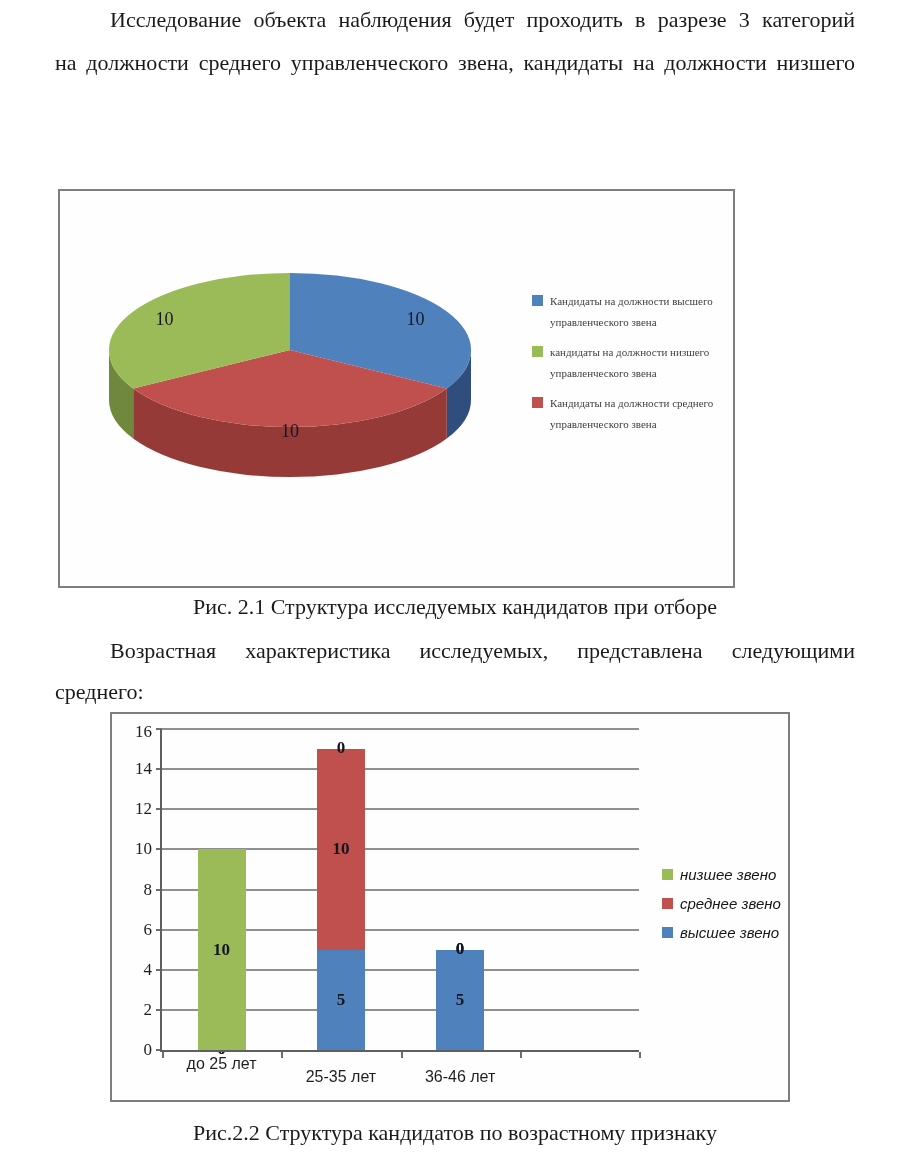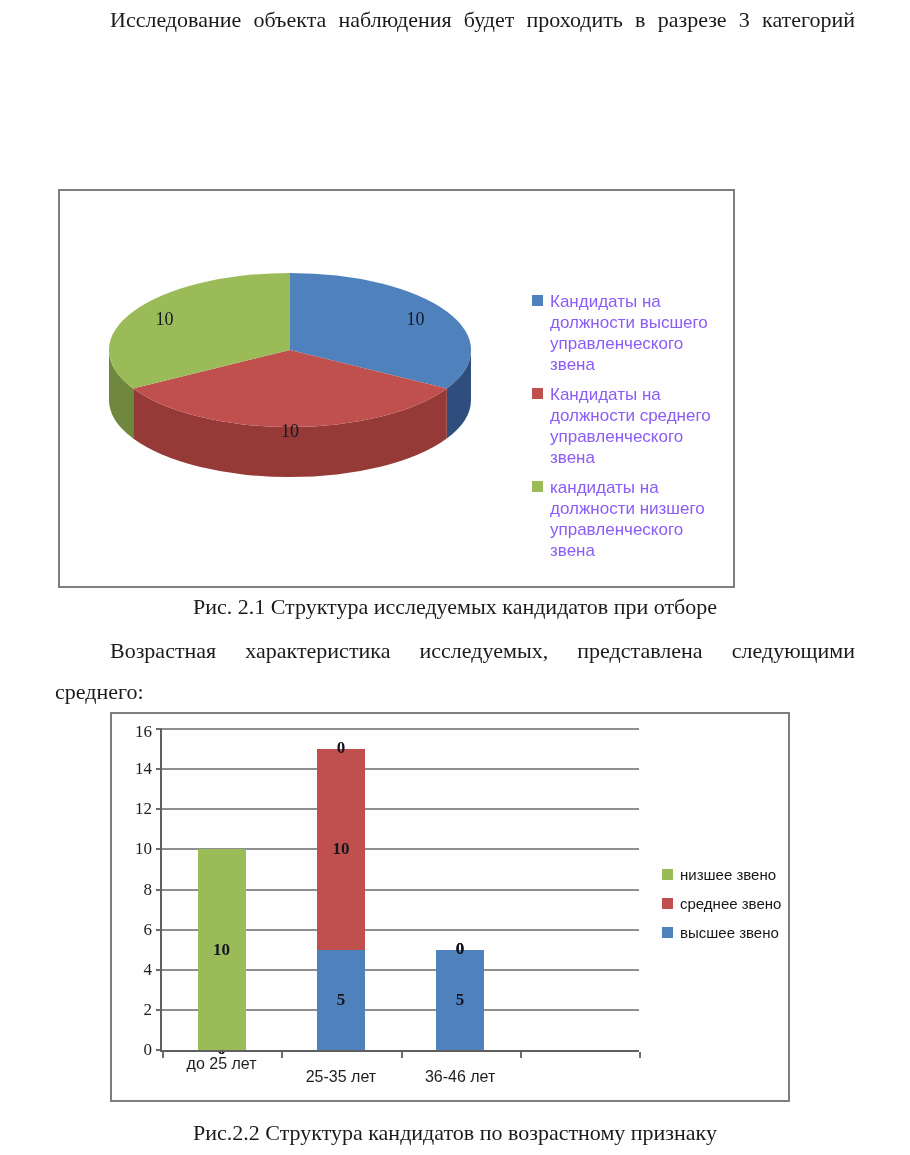--- a/index.html
+++ b/index.html
@@ -15,65 +15,66 @@
   .figure-box{
     position:absolute;border:2px solid #7e7e7e;background:#fefefe;box-sizing:border-box;
   }
   #pie-svg{position:absolute;left:0;top:0;}
   .pie-label{font-family:"Liberation Serif","DejaVu Serif",serif;font-size:18px;fill:#141824;}
   .lg{position:absolute;display:flex;flex-direction:column;}
   #pie-legend{left:472px;top:100px;width:190px;row-gap:9px;}
   #bar-legend{left:550px;top:152px;row-gap:12px;}
   .lg-entry{display:flex;column-gap:7px;}
   .lg-sq{width:11px;height:11px;display:inline-block;flex:none;margin-top:4px;}
-  .lg-txt{font-family:Liberation Sans, sans-serif;font-size:17px;line-height:21px;color:#8b5cf6;}
-  .lg-entry2{display:flex;column-gap:7px;align-items:center;}
+  .lg-txt{font-family:Liberation Serif, serif;font-size:11px;line-height:21px;color:#404040;}
+  .lg-entry2{display:flex;column-gap:7px;align-items:center;font-style:italic;}
   .lg-txt2{font-family:"Liberation Sans","DejaVu Sans",sans-serif;font-size:15px;line-height:17px;color:#161616;white-space:nowrap;}
   
   .gridline{position:absolute;height:2px;background:#8f8f8f;}
   .yaxis{position:absolute;width:2px;background:#5f5f5f;}
   .xaxis{position:absolute;height:2px;background:#5f5f5f;}
   .ytick{position:absolute;width:6px;height:2px;background:#6e6e6e;}
   .xtick{position:absolute;width:2px;height:6px;background:#6e6e6e;}
   .ylab{position:absolute;width:40px;text-align:right;font-size:17px;color:#1f1f1f;}
   .xlab{position:absolute;width:120px;text-align:center;font-family:"Liberation Sans","DejaVu Sans",sans-serif;font-size:16px;color:#1f1f1f;}
   .bar-seg{position:absolute;}
   .dlab{position:absolute;width:44px;text-align:center;font-size:17px;font-weight:bold;color:#14161f;}
 </style>
 </head>
 <body>
 
 <div class="para" style="top:-2px">
   <div class="jline indent">Исследование объекта наблюдения будет проходить в разрезе 3 категорий</div>
+  <div class="jline">на должности среднего управленческого звена, кандидаты на должности низшего</div>
 </div>
 
 <div class="figure-box" style="left:58px;top:189px;width:677px;height:399px">
   <svg id="pie-svg" width="673" height="395" viewBox="0 0 673 395">
       <path d="M411.0,159.0 A181,77 0 0 1 386.8,197.5 L386.8,247.5 A181,77 0 0 0 411.0,209.0 Z" fill="#2f4e7d"></path>
       <path d="M386.8,197.5 A181,77 0 0 1 73.2,197.5 L73.2,247.5 A181,77 0 0 0 386.8,247.5 Z" fill="#953a37"></path>
       <path d="M73.2,197.5 A181,77 0 0 1 49.0,159.0 L49.0,209.0 A181,77 0 0 0 73.2,247.5 Z" fill="#70883e"></path>
       <path d="M230,159 L230.0,82.0 A181,77 0 0 1 386.8,197.5 Z" fill="#4f81bd"></path>
       <path d="M230,159 L386.8,197.5 A181,77 0 0 1 73.2,197.5 Z" fill="#c0504d"></path>
       <path d="M230,159 L73.2,197.5 A181,77 0 0 1 230.0,82.0 Z" fill="#9bbb59"></path>
       <text class="pie-label" x="355.4" y="134.2" text-anchor="middle">10</text>
       <text class="pie-label" x="230.0" y="245.9" text-anchor="middle">10</text>
       <text class="pie-label" x="104.6" y="134.2" text-anchor="middle">10</text>
     </svg>
   <div class="lg" id="pie-legend">
       <div class="lg-entry">
         <span class="lg-sq" style="background:#4f81bd"></span>
         <span class="lg-txt">Кандидаты на должности высшего управленческого звена</span>
       </div>
       <div class="lg-entry">
+        <span class="lg-sq" style="background:#9bbb59"></span>
+        <span class="lg-txt">кандидаты на должности низшего управленческого звена</span>
+      </div>
+      <div class="lg-entry">
         <span class="lg-sq" style="background:#c0504d"></span>
         <span class="lg-txt">Кандидаты на должности среднего управленческого звена</span>
-      </div>
-      <div class="lg-entry">
-        <span class="lg-sq" style="background:#9bbb59"></span>
-        <span class="lg-txt">кандидаты на должности низшего управленческого звена</span>
       </div>
     </div>
 </div>
 
 <div class="caption" style="top:594px">Рис. 2.1 Структура исследуемых кандидатов при отборе</div>
 
 <div class="para" style="top:630px;line-height:41px">
   <div class="jline indent">Возрастная характеристика исследуемых, представлена следующими</div>
   <div>среднего:</div>
 </div>

